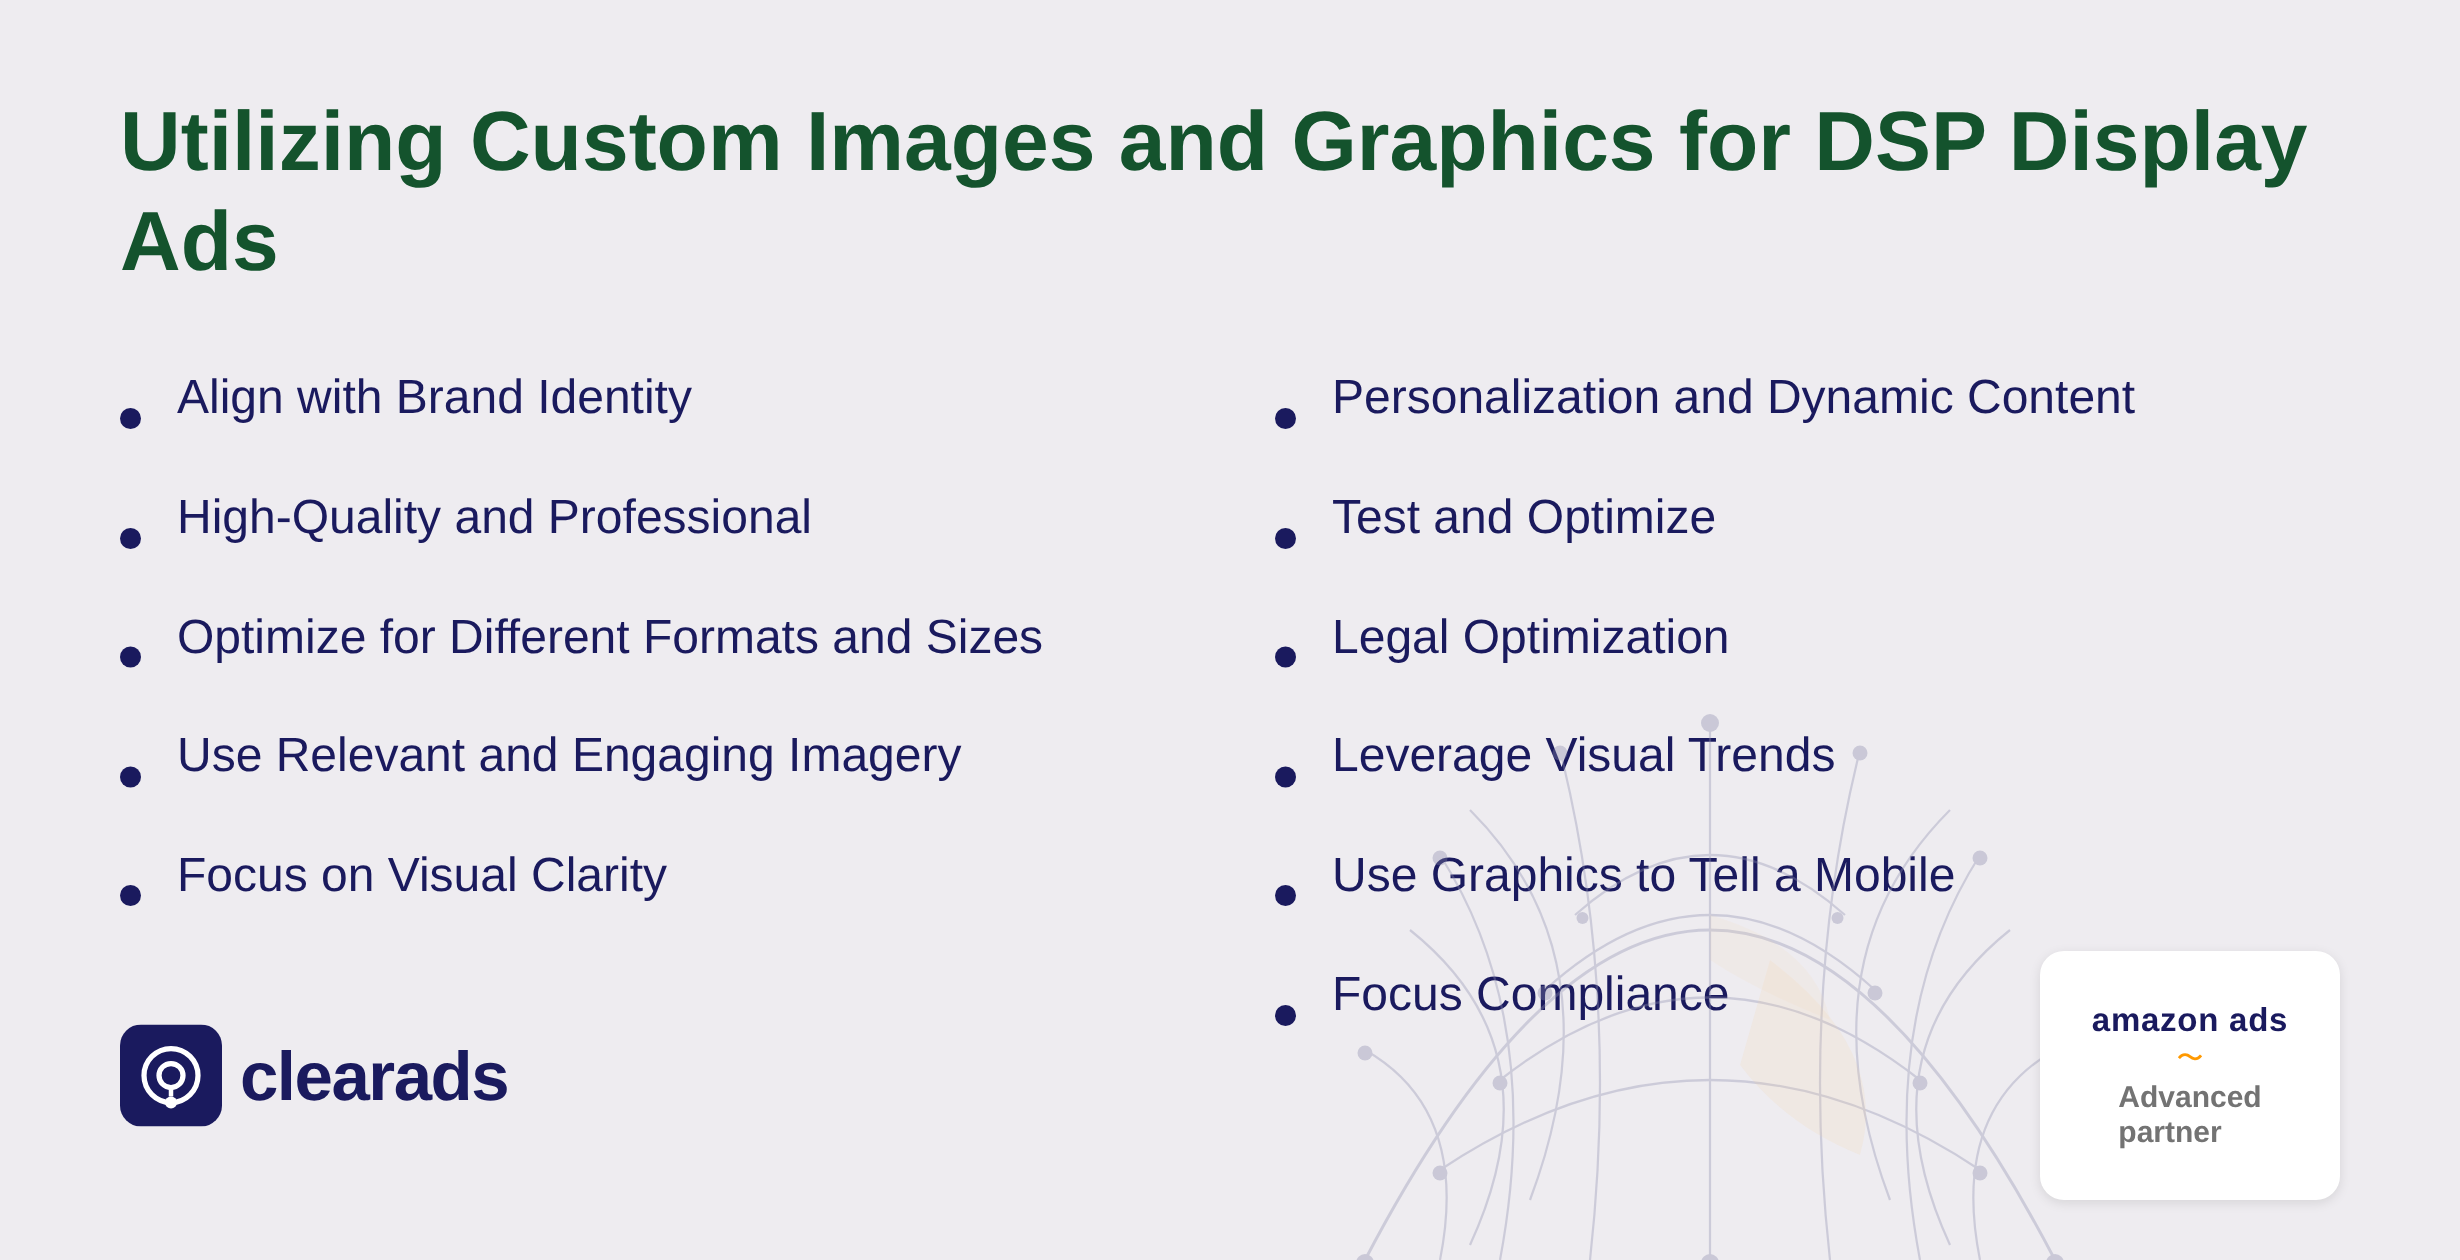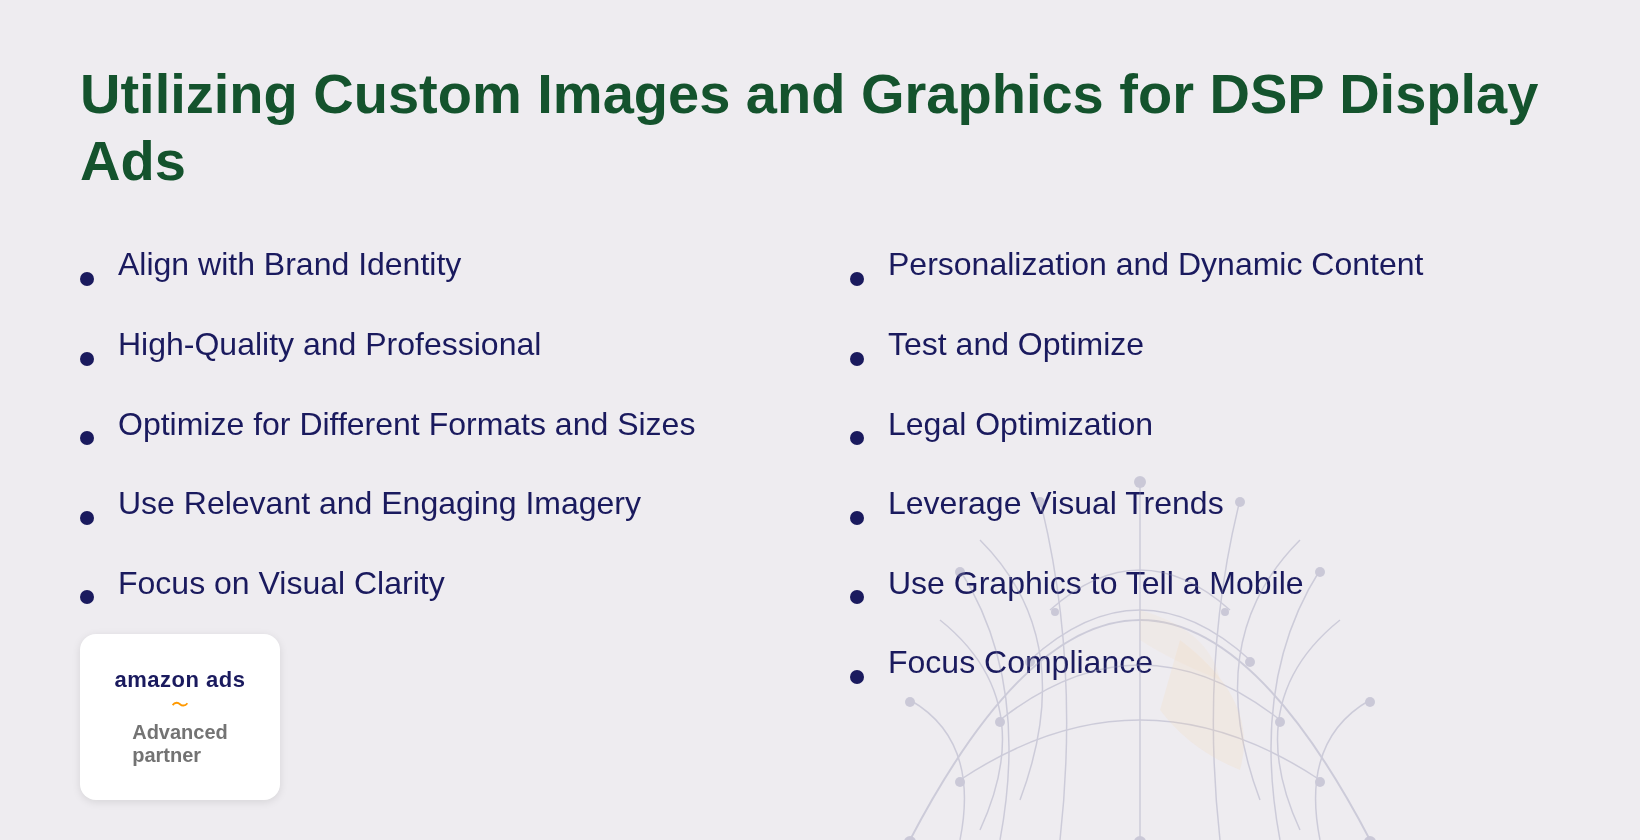--- a/index.html
+++ b/index.html
@@ -237,20 +237,31 @@
       <circle cx="370" cy="202" r="5"></circle>
       <circle cx="175" cy="152" r="4"></circle>
       <circle cx="345" cy="152" r="4"></circle>
     </g>
 
     <path d="M 300 180 Q 380 240 360 310 Q 310 290 280 250 Z" fill="#ff9900" opacity="0.15"></path>
     <path d="M 260 150 Q 330 170 340 220 Q 290 200 260 180 Z" fill="#ff9900" opacity="0.1"></path>
   </svg>
 
   <div class="footer">
+    <div class="logo-container">
+
+      <svg class="logo-icon" viewBox="0 0 68 68" xmlns="http://www.w3.org/2000/svg">
+        <rect width="68" height="68" rx="14" fill="#1a1a5e"></rect>
+        <circle cx="34" cy="34" r="18" stroke="white" stroke-width="3.5" fill="none"></circle>
+        <circle cx="34" cy="34" r="8" stroke="white" stroke-width="3.5" fill="none"></circle>
+        <circle cx="34" cy="52" r="4" fill="white"></circle>
+        <line x1="34" y1="48" x2="34" y2="42" stroke="white" stroke-width="3"></line>
+      </svg>
+      <span class="logo-text">clearads</span>
+    </div>
 
     <div class="amazon-badge">
       <div class="amazon-ads-row">
         <span class="amazon-ads-text">amazon ads</span>
       </div>
       <div class="amazon-arrow">〜</div>
       <span class="advanced-partner">Advanced<br>partner</span>
     </div>
   </div>
 </div>

